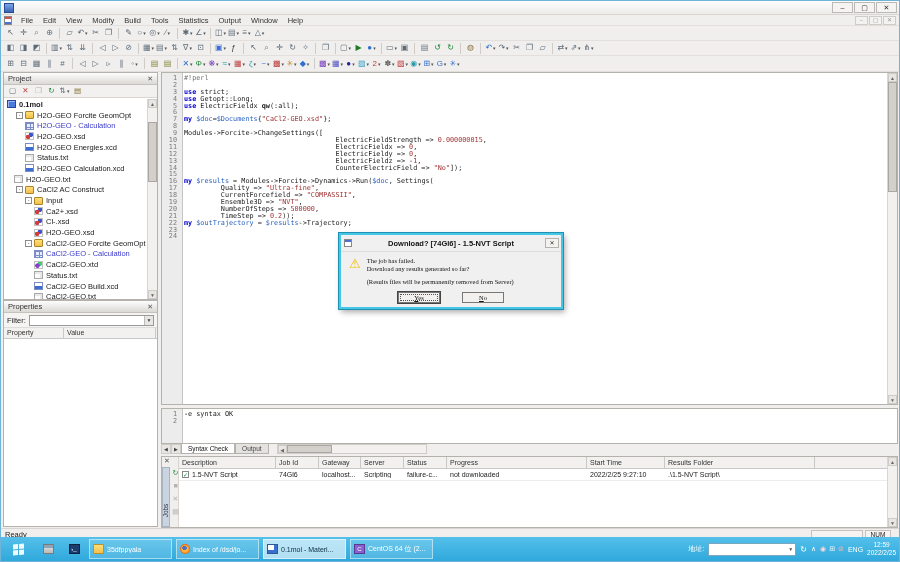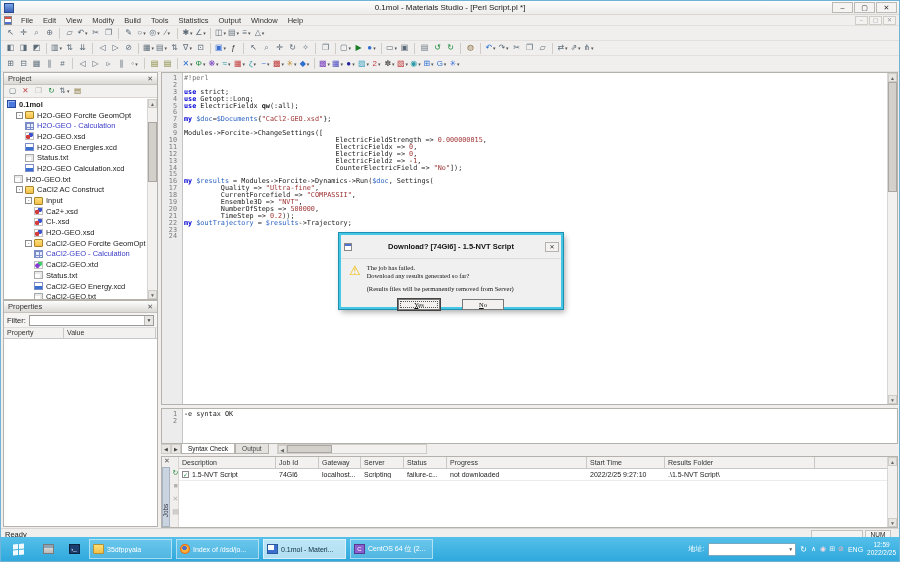--- a/index.html
+++ b/index.html
@@ -110,21 +110,21 @@
   .jrow.head .jc{border-right:1px solid #c8c8c8;height:12px;line-height:11px;}
   .jc{padding:0 3px;white-space:nowrap;overflow:hidden;flex:none;display:flex;align-items:center;}
   .jrow.data{border-bottom:1px solid #ececec;}
   .chk{width:7px;height:7px;border:1px solid #888;background:#fff;color:#1d8a3a;font-size:6px;line-height:6px;
     text-align:center;margin-right:3px;display:inline-block;flex:none;}
   .jscroll{position:absolute;right:0;top:0;bottom:0;width:10px;background:#f2f1f0;border-left:1px solid #d8d5d2;}
 
   
   #dialog{position:absolute;left:338px;top:232px;width:224px;height:76px;background:#f0f0f0;
     border:2px solid #45c6e6;box-shadow:0 0 0 1px #2090b0, 2px 3px 6px rgba(0,0,0,.35);z-index:50;}
-  .dlg-title{height:24px;display:flex;align-items:center;border-bottom:1px solid #ddd;background:#f0f0f0;position:relative;}
+  .dlg-title{height:17px;display:flex;align-items:center;border-bottom:1px solid #ddd;background:#f0f0f0;position:relative;}
   .dlg-icon{width:8px;height:8px;margin-left:3px;background:#fff;border:1px solid #888;box-shadow:inset 0 2px 0 #5070d0;}
   .dlg-title-text{position:absolute;left:0;right:0;text-align:center;font-size:7.5px;font-weight:bold;color:#111;}
   .dlg-x{margin-left:auto;width:14px;height:10px;border:1px solid #b5b2ae;background:#f3f2f1;font-size:6px;
     line-height:8px;text-align:center;color:#333;margin-right:2px;z-index:2;}
   .dlg-body{display:flex;padding:5px 6px 0 8px;font-family:"Liberation Serif",serif;font-size:6.5px;color:#111;}
   .warn-icon{font-size:13px;color:#f2b900;line-height:13px;margin-right:6px;flex:none;}
   .dlg-line{height:8px;line-height:8px;white-space:nowrap;}
   .dlg-line.gap{margin-top:5px;}
   .dlg-btns{display:flex;justify-content:center;gap:22px;margin-top:6px;}
   .dlg-btn{width:42px;height:11px;border:1px solid #777;background:#f2f1f0;font-size:6.5px;line-height:9px;
@@ -168,21 +168,20 @@
   .lang{font-size:7px;color:#fff;}
   .clock{font-size:6.5px;line-height:8px;text-align:center;color:#fff;}
 </style>
 </head>
 <body>
 
 <div id="screen">
 
   <div class="titlebar">
     <span class="app-icon"></span>
-    <span class="title-text">0.1mol - Materials Studio - [Perl Script.pl *]</span>
     <span class="win-btns">
         <span class="win-btn">–</span>
         <span class="win-btn">▢</span>
         <span class="win-btn">✕</span>
       </span>
   </div>
 
   <div class="menubar">
     <span class="doc-icon"></span>
     <span id="menu-items" style="display:flex;">
@@ -640,21 +639,21 @@
         <div class="tree-row" style="padding-left: 30px;">
           <span class="ic ic-trajectory"></span>
           <span>CaCl2-GEO.xtd</span>
         </div>
         <div class="tree-row" style="padding-left: 30px;">
           <span class="ic ic-text"></span>
           <span>Status.txt</span>
         </div>
         <div class="tree-row" style="padding-left: 30px;">
           <span class="ic ic-chart"></span>
-          <span>CaCl2-GEO Energy.xcd</span>
+          <span>CaCl2-GEO Build.xcd</span>
         </div>
         <div class="tree-row" style="padding-left: 30px; align-items: center;">
           <span class="ic ic-text"></span>
           <span>CaCl2-GEO.txt</span>
         </div>
       </div>
     <div class="tree-scroll">
       <div class="sb-arrow">▲</div>
       <div class="sb-thumb" style="height:60px;margin-top:14px;"></div>
       <div class="sb-arrow" style="position:absolute;bottom:0;left:0;right:0;">▼</div>

